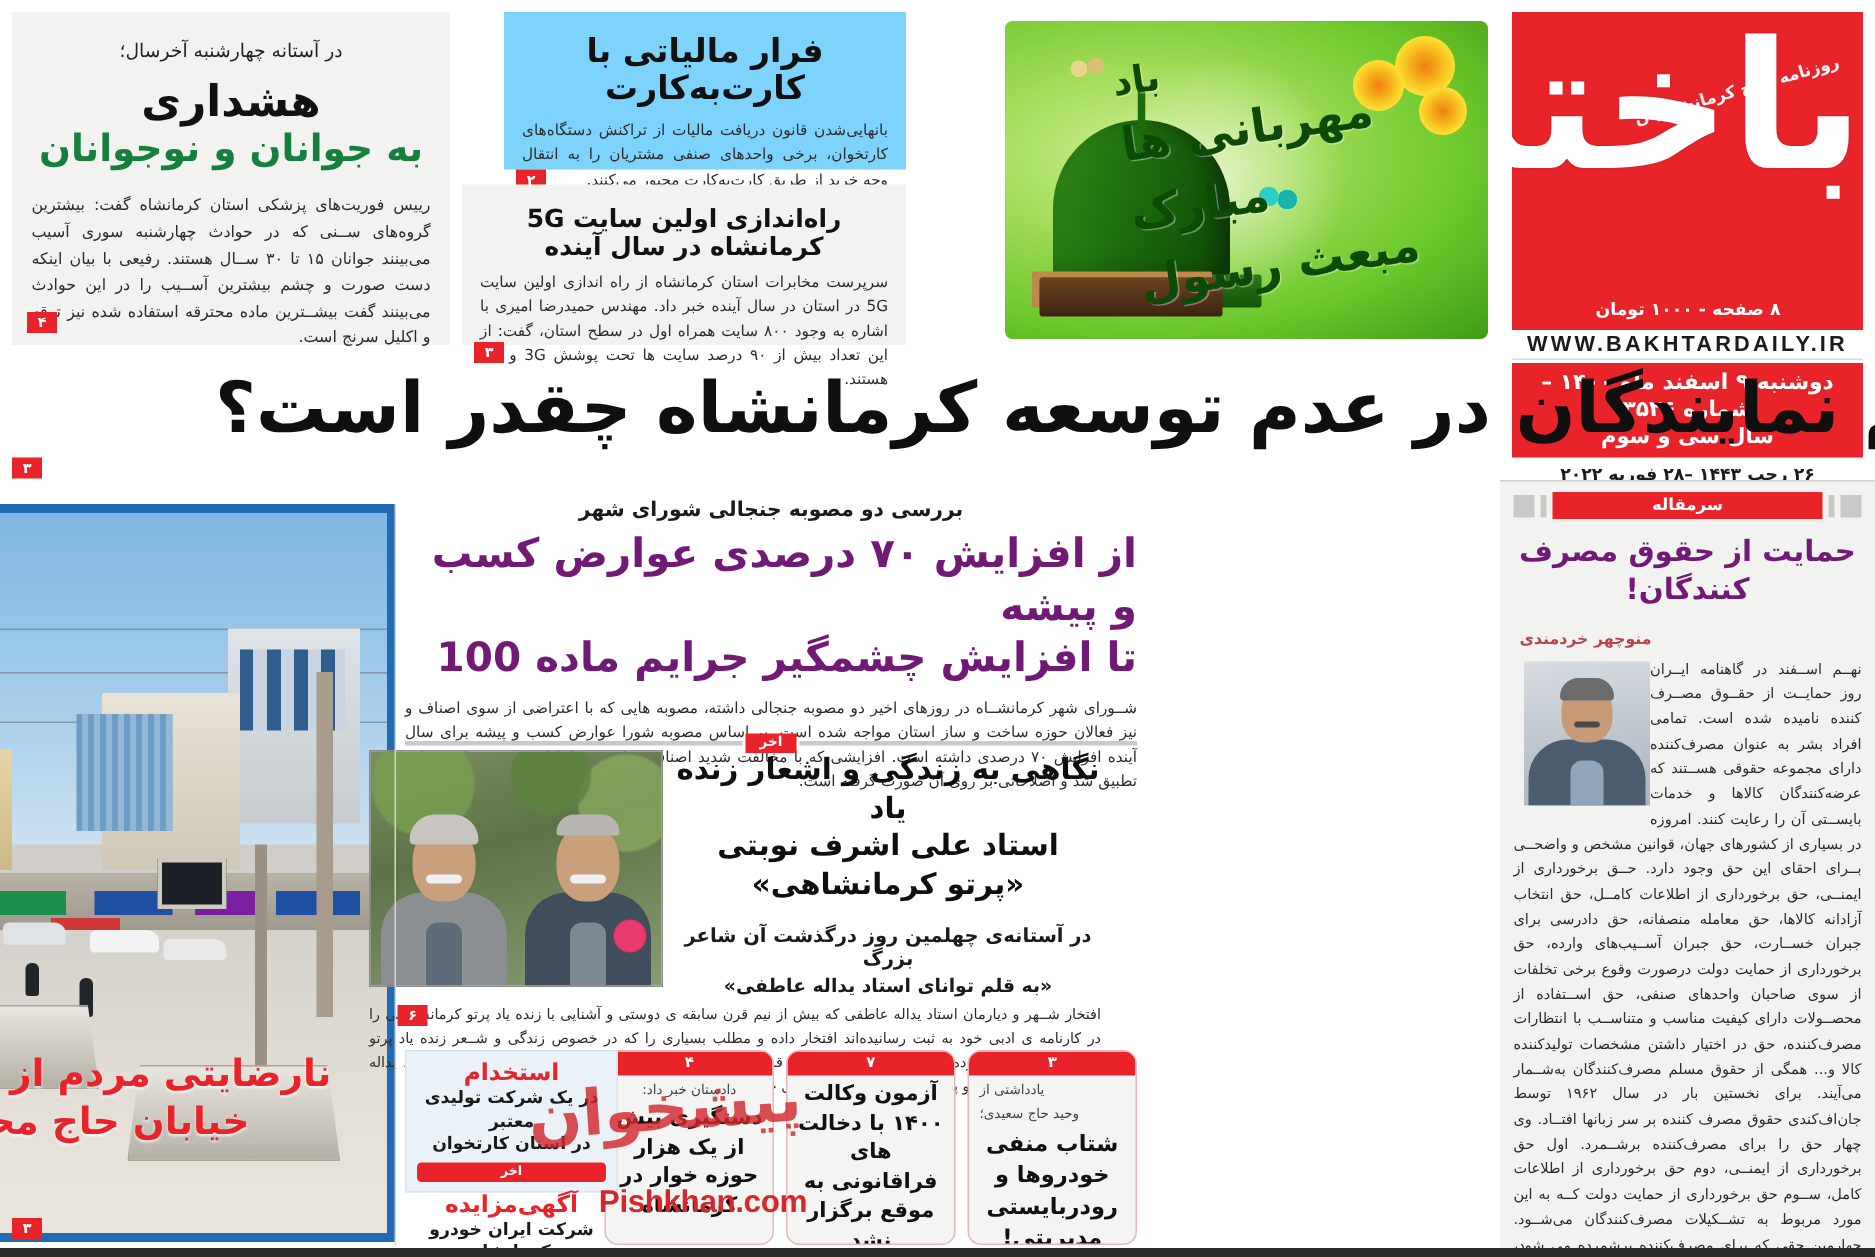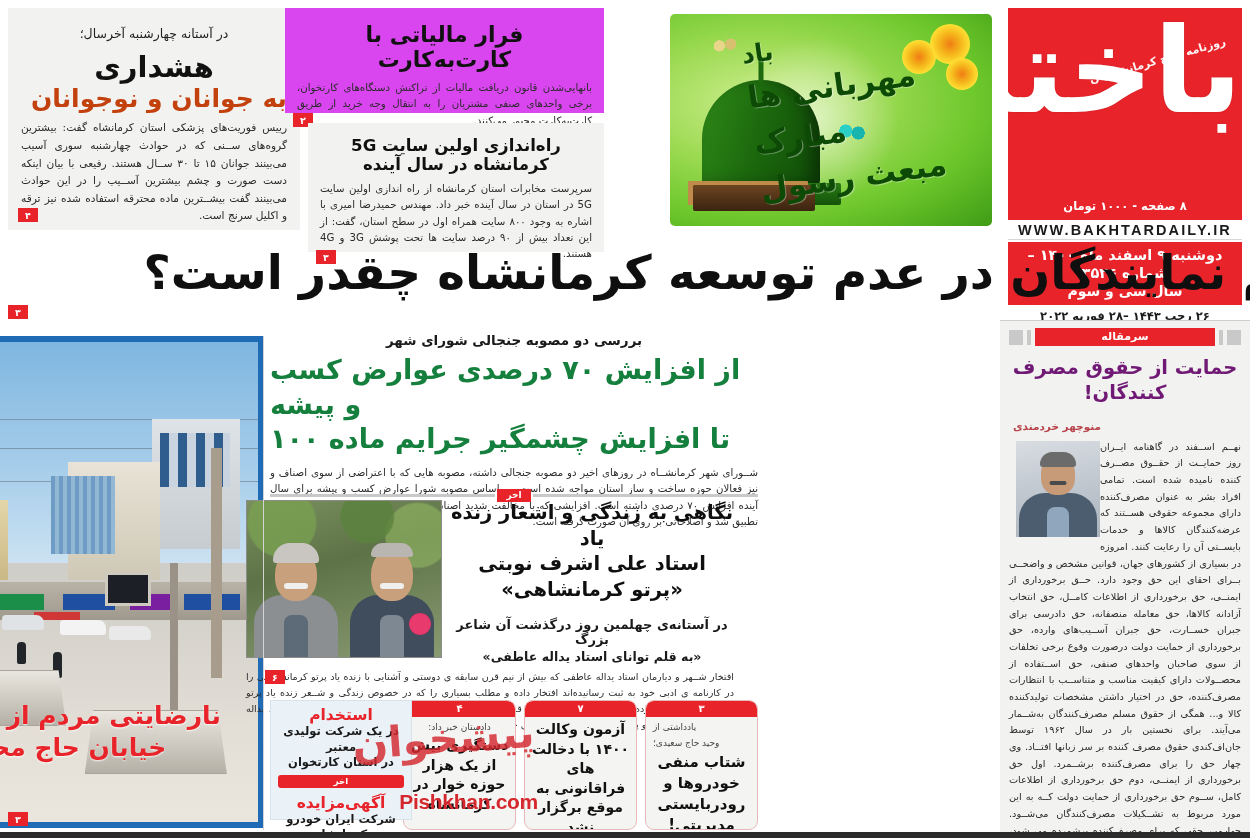--- a/index.html
+++ b/index.html
@@ -180,55 +180,55 @@
   .kicker {
     text-align: center;
     font-size: 12.5px; color: #222;
     margin-bottom: 10px; font-weight: normal;
   }
   .box-warning .h1 {
     text-align: center; font-size: 29px; font-weight: bold;
     color: #111; line-height: 1.15;
   }
   .box-warning .h2 {
-    text-align: right; font-size: 25px; font-weight: bold;
-    color: #c2410c; line-height: 1.2; margin-bottom: 5px;
+    text-align: center; font-size: 25px; font-weight: bold;
+    color: #15803d; line-height: 1.2; margin-bottom: 15px;
   }
   .box-warning .lead {
     font-size: 10.6px; line-height: 1.66; color: #2b2b2b;
     text-align: justify;
   }
   .pgnum {
     position: absolute;
     width: 20px; height: 14px;
     background: #e8242a; color: #fff;
     font-size: 9.5px; font-weight: bold;
     display: flex; align-items: center; justify-content: center;
   }
 
   
   .box-tax {
     position: absolute;
     top: 8px; right: 646px;
-    width: 319px; height: 105px;
-    background: #d946ef;
+    width: 268px; height: 105px;
+    background: #7dd3fc;
     padding: 14px 12px 8px;
   }
   .box-tax .h {
     text-align: center; font-size: 22px; font-weight: bold;
     color: #111; margin-bottom: 8px;
   }
   .box-tax .lead, .box-5g .lead {
     font-size: 10.2px; line-height: 1.6; color: #2b2b2b;
     text-align: justify;
   }
   .box-5g {
     position: absolute;
     top: 123px; right: 646px;
-    width: 296px; height: 129px;
+    width: 296px; height: 107px;
     background: #f2f2f0;
     padding: 13px 12px 8px;
   }
   .box-5g .h {
     text-align: center; font-size: 16.6px; font-weight: bold;
     color: #111; margin-bottom: 7px;
   }
 
   
   .banner {
@@ -396,22 +396,22 @@
   .mid-council {
     position: absolute;
     top: 332px; right: 492px;
     width: 488px; height: 158px;
   }
   .mid-council .kick {
     text-align: center; font-size: 13.5px; font-weight: bold;
     color: #1a1a1a; margin-bottom: 5px;
   }
   .mid-council .h {
-    text-align: left; font-size: 27px; font-weight: bold;
-    color: #15803d; line-height: 1.28;
+    text-align: right; font-size: 27px; font-weight: bold;
+    color: #701a75; line-height: 1.28;
   }
   .mid-council .lead {
     margin-top: 8px;
     font-size: 10.2px; line-height: 1.62;
     color: #2b2b2b; text-align: justify;
   }
   .sep-row {
     position: absolute;
     top: 489px; right: 492px; width: 488px;
     display: flex; align-items: center; justify-content: center;
@@ -546,21 +546,21 @@
     position: absolute; bottom: 18px; right: 2px;
     color: #d4282e; font-size: 21px; font-weight: bold;
     font-family: "Liberation Sans", sans-serif;
     letter-spacing: -.3px;
   }
 
   
   .ads {
     position: absolute;
     top: 700px; right: 838px;
-    width: 142px; height: 120px;
+    width: 142px; height: 95px;
     background: #eaf2f8;
     border: 1px solid #d6e2ec;
     padding: 5px 7px;
   }
   .ads .a-title {
     text-align: center; color: #e8242a;
     font-size: 15.5px; font-weight: bold;
   }
   .ads .a-line {
     text-align: center; color: #1a1a1a;
@@ -706,21 +706,21 @@
 
   <div class="photo-caption">
     <div>نارضایتی مردم از مسدود شدن</div>
     <div>خیابان حاج محمد تقی</div>
   </div>
   <div class="pgnum" style="right:1222px;top:812px;">۳</div>
 
   <div class="mid-council">
     <div class="kick">بررسی دو مصوبه جنجالی شورای شهر</div>
     <div class="h">از افزایش ۷۰ درصدی عوارض کسب و پیشه</div>
-    <div class="h">تا افزایش چشمگیر جرایم ماده ۱۰۰</div>
+    <div class="h">تا افزایش چشمگیر جرایم ماده 100</div>
     <div class="lead">شــورای شهر کرمانشــاه در روزهای اخیر دو مصوبه جنجالی داشته، مصوبه هایی که با اعتراضی از سوی اصناف و نیز فعالان حوزه ساخت و ساز استان مواجه شده است. بر اساس مصوبه شورا عوارض کسب و پیشه برای سال آینده افزایش ۷۰ درصدی داشته است. افزایشی که با مخالفت شدید اصناف مواجه و نهایتا این مصوبه راهی هیات تطبیق شد و اصلاحاتی بر روی آن صورت گرفته است.</div>
   </div>
 
   <div class="sep-row">
     <span class="line"></span>
     <span class="tag">اخر</span>
     <span class="line"></span>
   </div>
 
   <div class="mid-poet">

